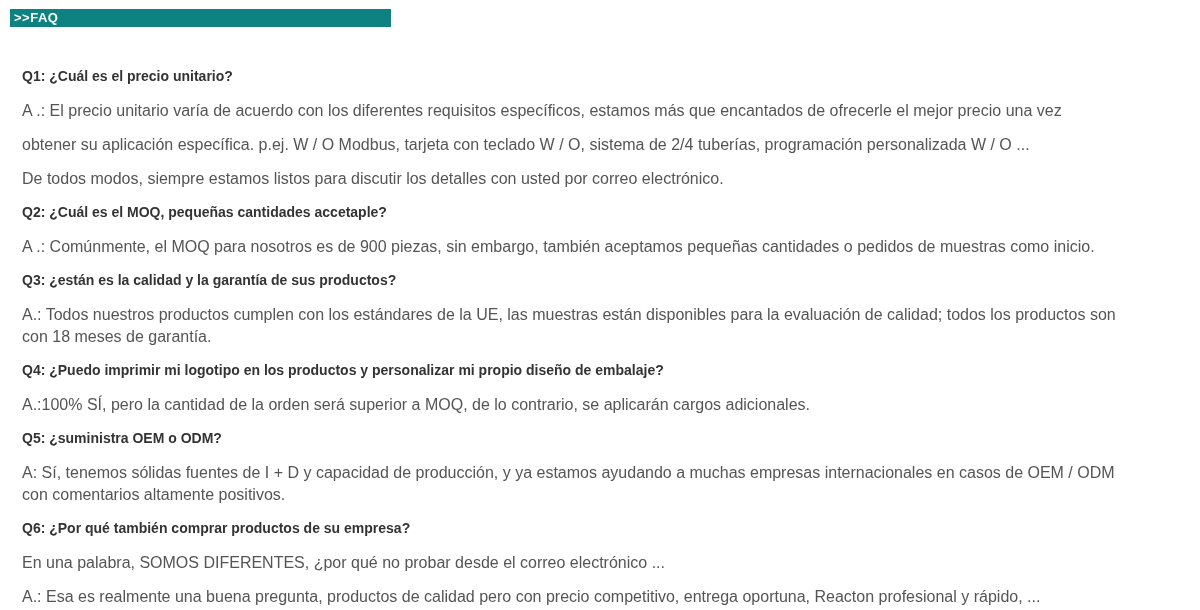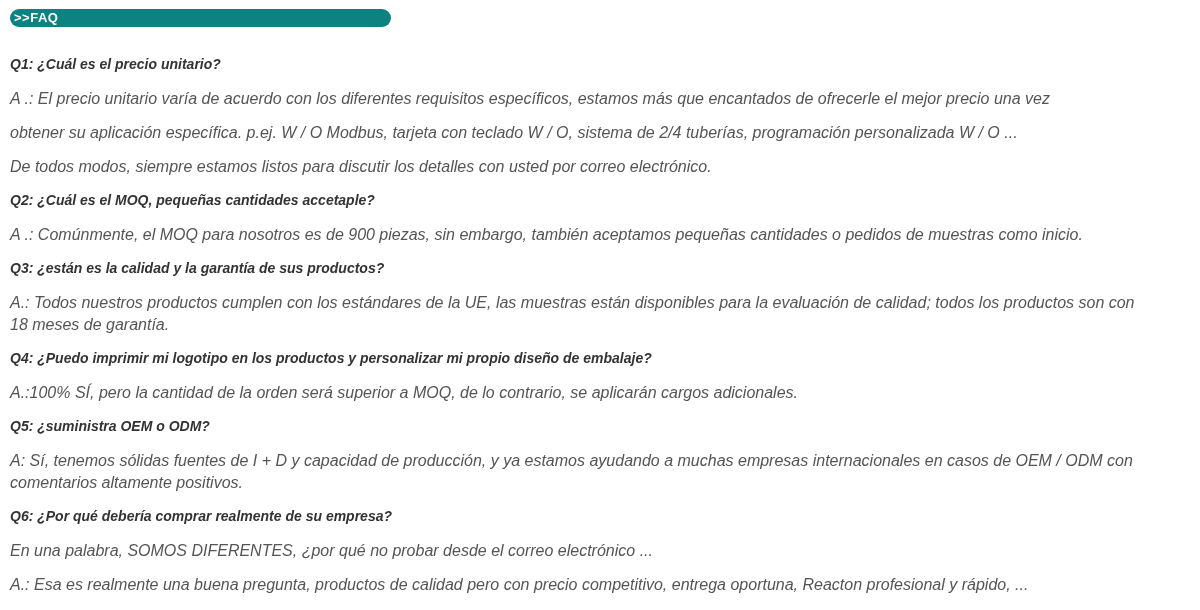--- a/index.html
+++ b/index.html
@@ -2,21 +2,21 @@
 <html style="--header-bg: #0e8181; --header-text: #ffffff; --question-text: #333333; --answer-text: #555555; --page-bg: #ffffff;"><head>
 <meta charset="utf-8">
 <style>
   :root {
     --header-bg: #0e8181;
     --header-text: #ffffff;
     --question-text: #333333;
     --answer-text: #555555;
     --page-bg: #ffffff;
   }
-  * { box-sizing: border-box; border-radius: 24px; }
+  * { box-sizing: border-box; }
   html, body {
     margin: 0;
     padding: 0;
     background: var(--page-bg);
     font-family: "Liberation Sans", "DejaVu Sans", sans-serif;
   }
   .page {
     width: 1200px;
     height: 610px;
     overflow: hidden;
@@ -34,21 +34,21 @@
     color: var(--header-text);
     font-size: 13px;
     font-weight: bold;
     letter-spacing: 0.5px;
     padding-left: 4px;
     line-height: 18px;
   }
   .faq-content {
     padding: 27px 45px 0 10px;
   }
-  .faq-item { margin: 0; font-style: italic; }
+  .faq-item { margin: 12px; }
   .question {
     font-size: 14px;
     font-weight: bold;
     color: var(--question-text);
     margin: 0 0 13px 0;
     line-height: 21px;
   }
   .answer {
     font-size: 16px;
     font-weight: normal;
@@ -89,19 +89,19 @@
       <h3 class="question">Q4: ¿Puedo imprimir mi logotipo en los productos y personalizar mi propio diseño de embalaje?</h3>
       <p class="answer">A.:100% SÍ, pero la cantidad de la orden será superior a MOQ, de lo contrario, se aplicarán cargos adicionales.</p>
     </div>
 
     <div class="faq-item">
       <h3 class="question">Q5: ¿suministra OEM o ODM?</h3>
       <p class="answer">A: Sí, tenemos sólidas fuentes de I + D y capacidad de producción, y ya estamos ayudando a muchas empresas internacionales en casos de OEM / ODM con comentarios altamente positivos.</p>
     </div>
 
     <div class="faq-item">
-      <h3 class="question">Q6: ¿Por qué debería comprar realmente de su empresa?</h3>
+      <h3 class="question">Q6: ¿Por qué también comprar productos de su empresa?</h3>
       <p class="answer">En una palabra, SOMOS DIFERENTES, ¿por qué no probar desde el correo electrónico ...</p>
       <p class="answer">A.: Esa es realmente una buena pregunta, productos de calidad pero con precio competitivo, entrega oportuna, Reacton profesional y rápido, ...</p>
     </div>
 
   </div>
 </div>
 
 </body></html>

